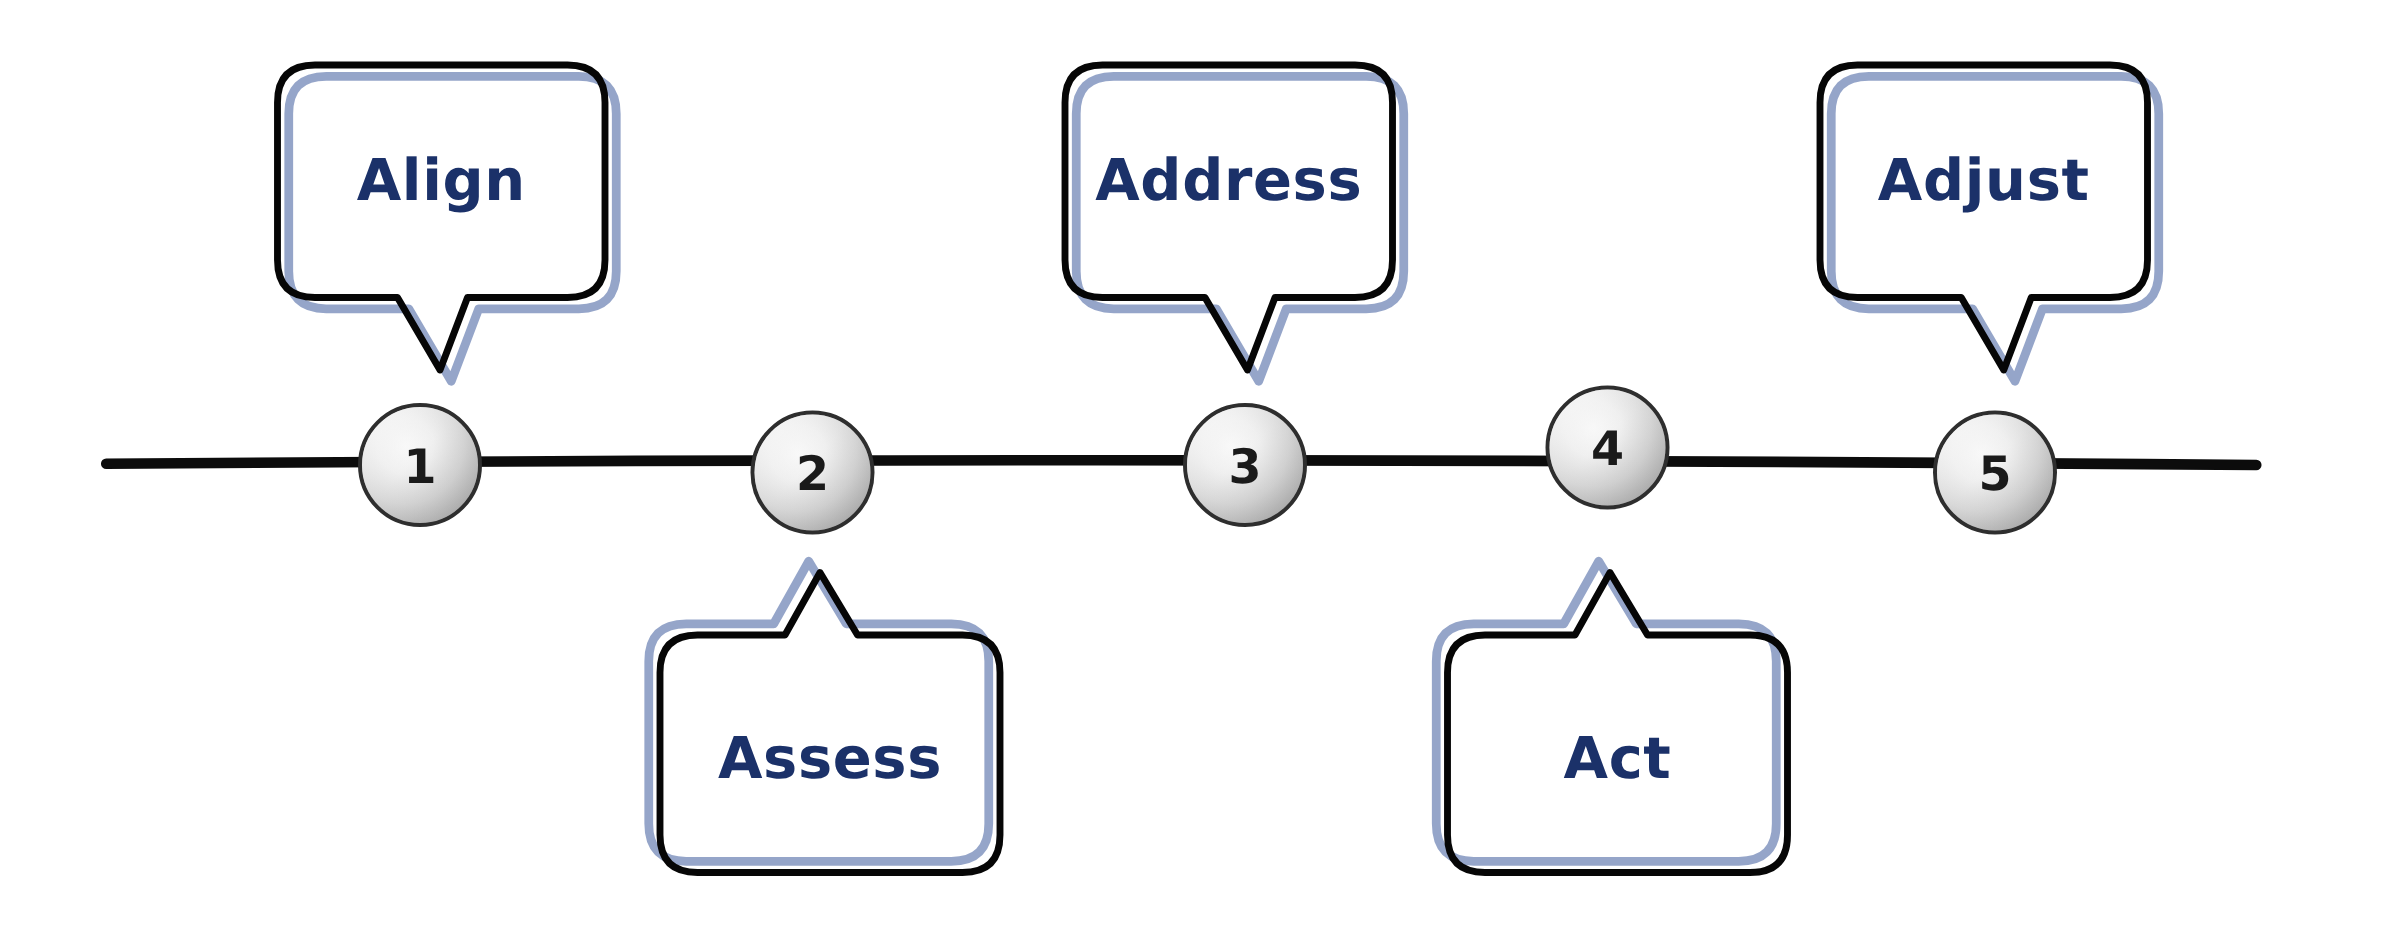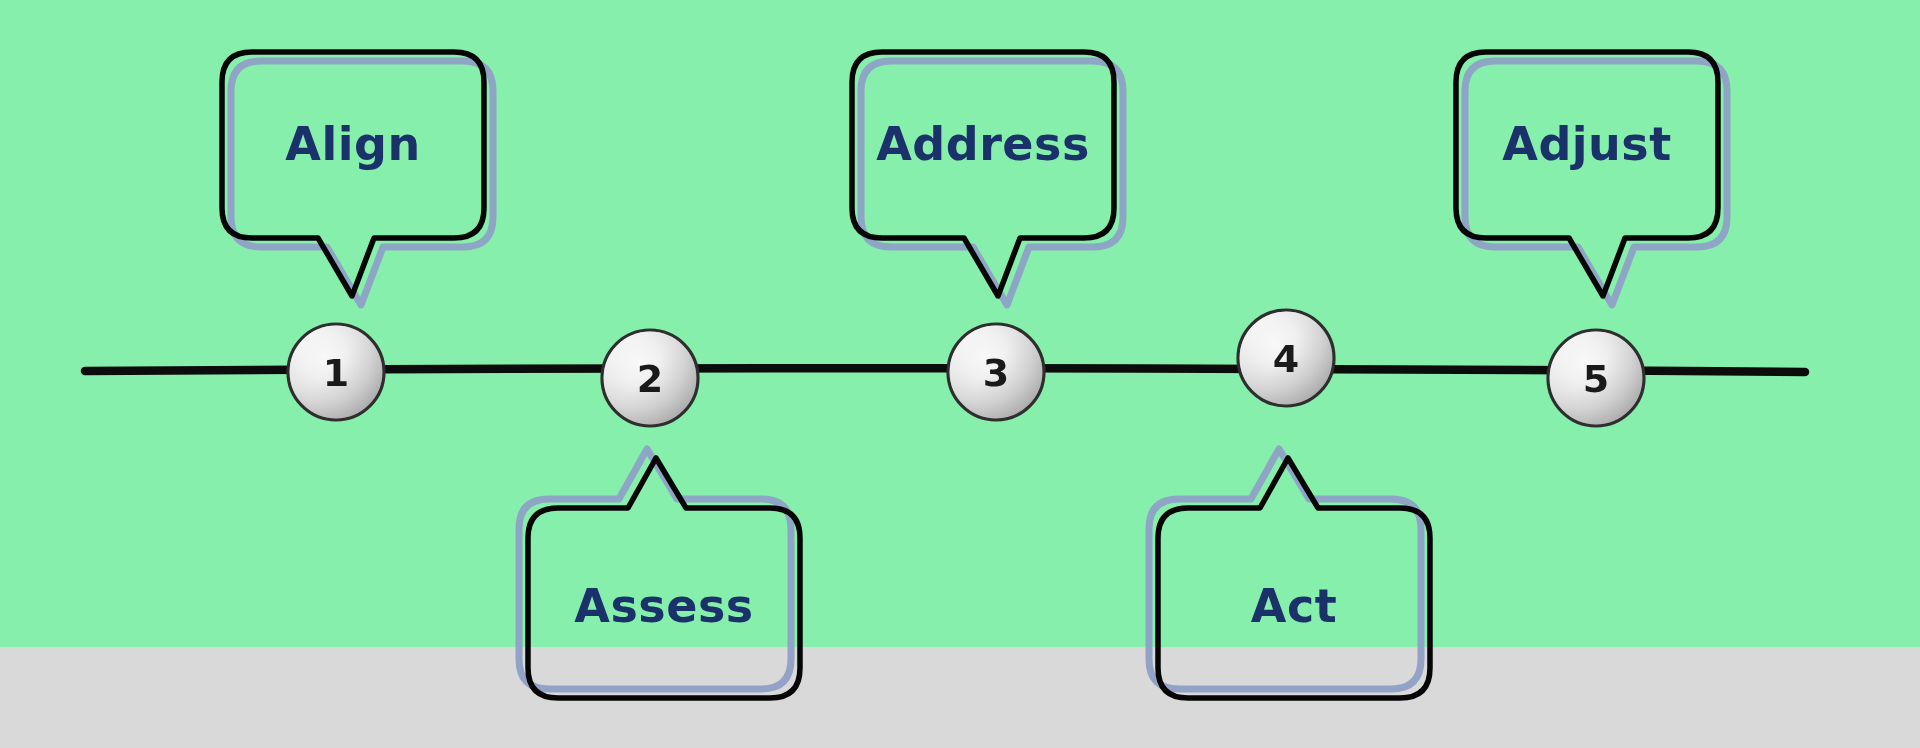--- a/index.html
+++ b/index.html
@@ -9,22 +9,22 @@
   body {
     width: 1920px;
     height: 748px;
     background: #d9d9d9;
     font-family: "DejaVu Sans", sans-serif;
     overflow: hidden;
   }
   #stage {
     position: relative;
     width: 1920px;
-    height: 647px;
-    background: #86efac;
+    height: 748px;
+    background: #ffffff;
   }
   #diagram-svg {
     position: absolute;
     left: 0;
     top: 0;
     width: 1920px;
     height: 748px;
     display: block;
   }
   .bubble-label {

